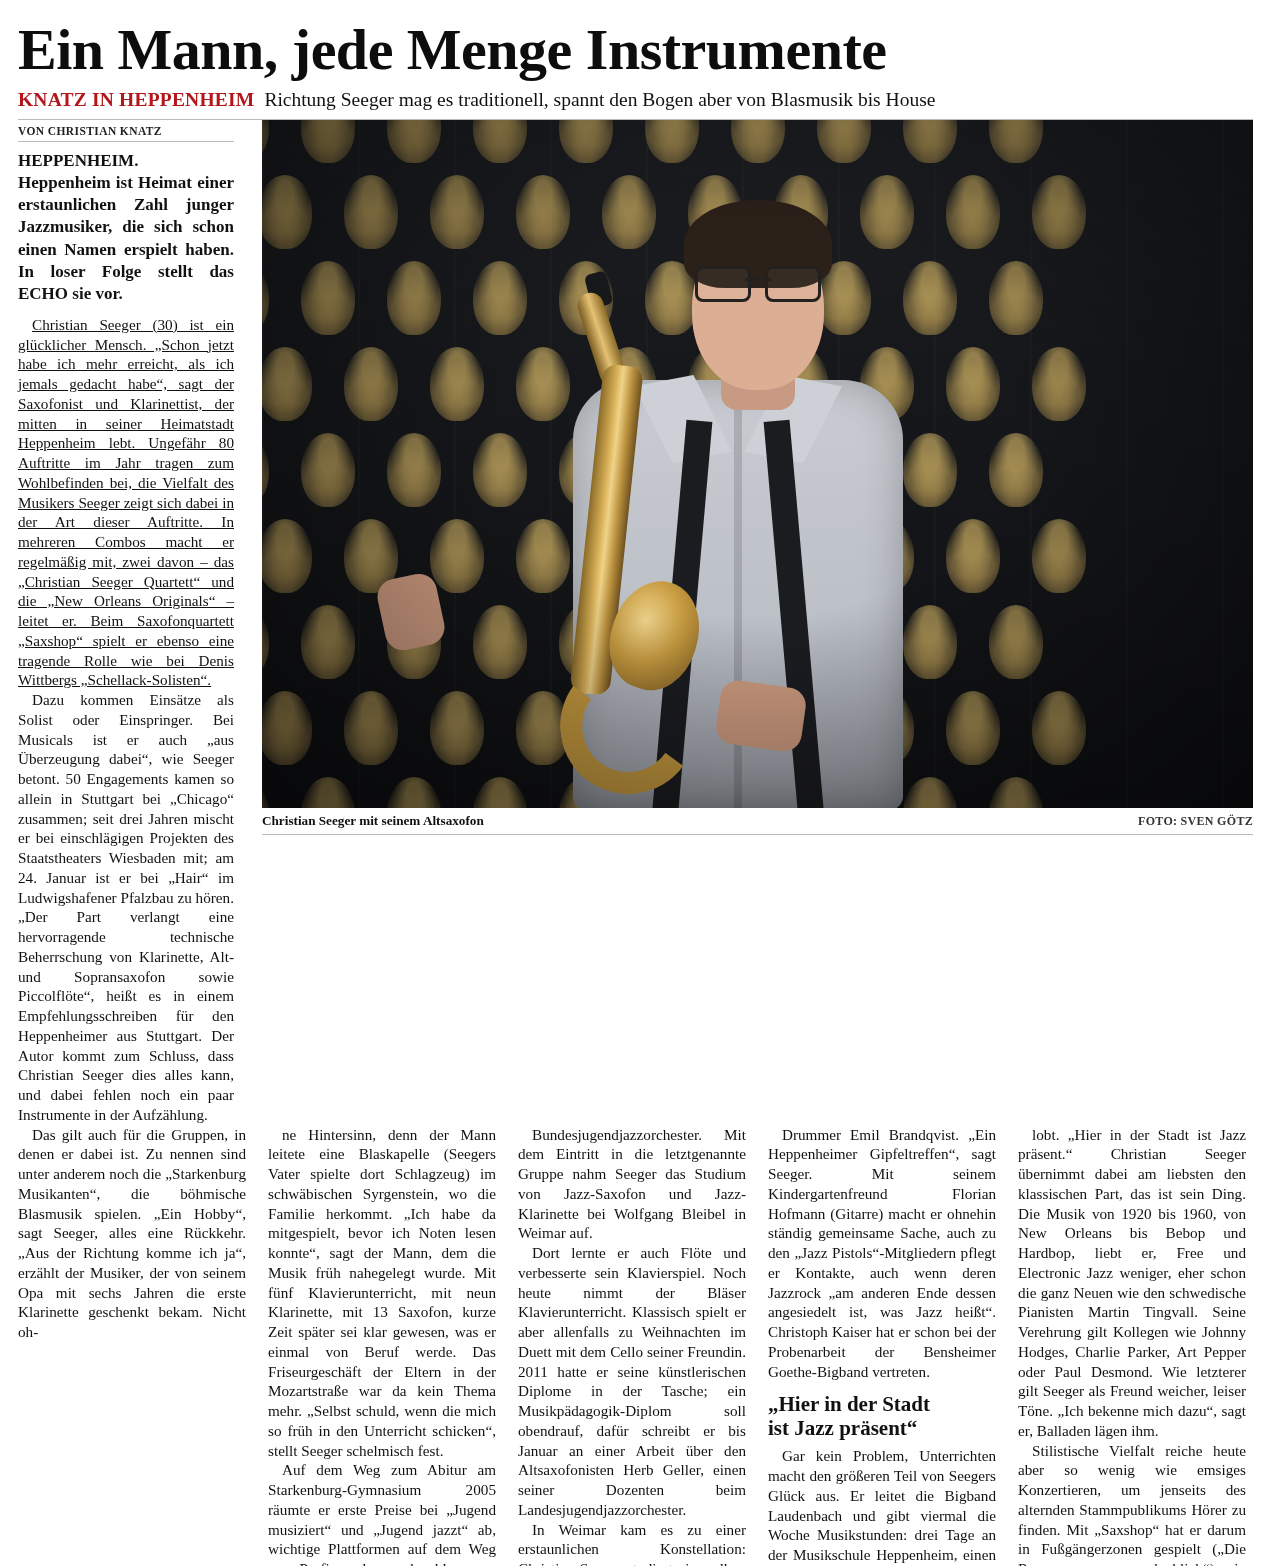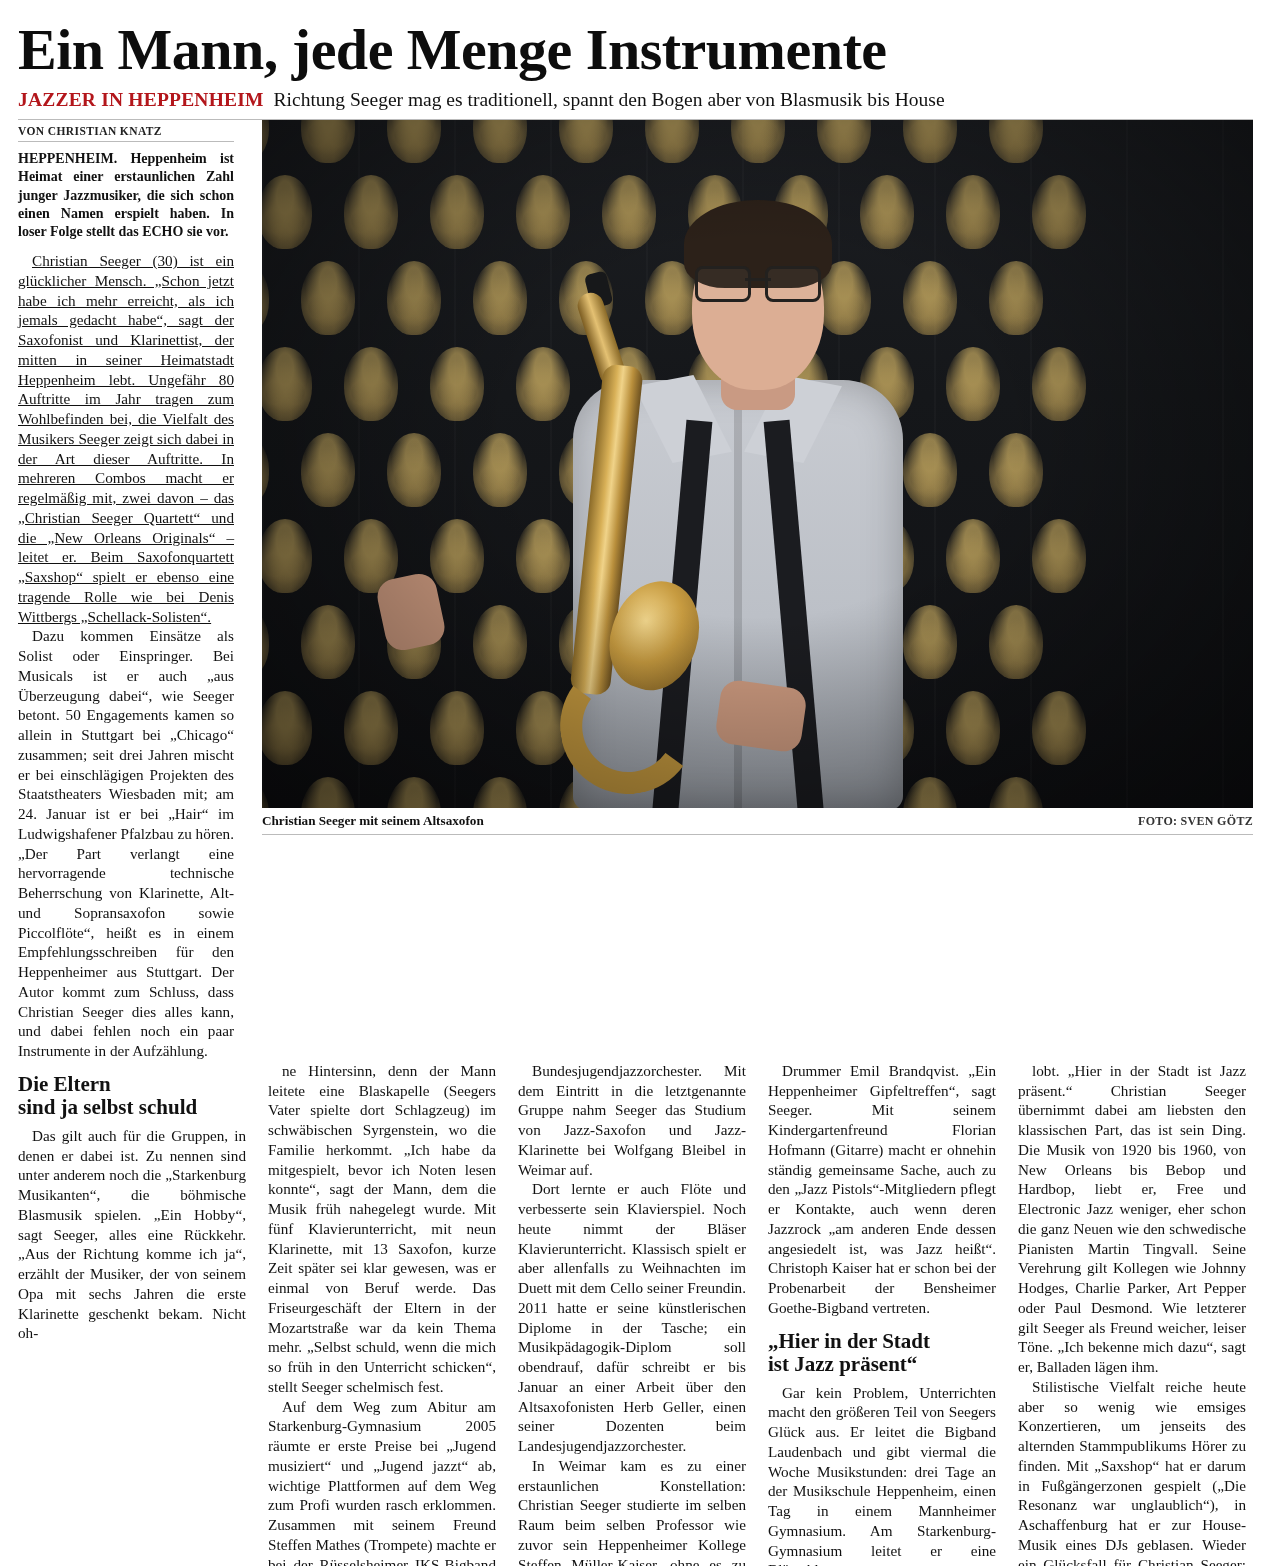--- a/index.html
+++ b/index.html
@@ -68,21 +68,21 @@
     font-size: 11.5px;
     font-weight: 700;
     letter-spacing: 0.4px;
     color: #222;
     border-bottom: 1px solid #bbbbbb;
     padding: 5px 0 4px 0;
     margin-bottom: 8px;
   }
   .lead {
     font-weight: 700;
-    font-size: 14px;
+    font-size: 17px;
     line-height: 1.30;
     text-align: justify;
     margin: 0 0 10px 0;
     hyphens: auto;
   }
   p.body {
     font-size: 15.2px;
     line-height: 1.30;
     text-align: justify;
     margin: 0;
@@ -338,21 +338,21 @@
 </style>
 </head>
 <body>
 
 <div class="page">
   <div class="inner">
 
     <h1 class="headline">Ein Mann, jede Menge Instrumente</h1>
 
     <div class="subhead-row">
-      <span class="kicker">JAZZER IN HEPPENHEIM</span>
+      <span class="kicker">KNATZ IN HEPPENHEIM</span>
       <span class="subhead">Richtung Seeger mag es traditionell, spannt den Bogen aber von Blasmusik bis House</span>
     </div>
 
     <div class="body-wrap">
 
       <div class="col1">
         <div class="byline">VON CHRISTIAN KNATZ</div>
         <p class="lead">HEPPENHEIM. Heppenheim ist Heimat einer erstaunlichen Zahl junger Jazzmusiker, die sich schon einen Namen erspielt haben. In loser Folge stellt das ECHO sie vor.</p>
         <p class="body first">Christian Seeger (30) ist ein glücklicher Mensch. „Schon jetzt habe ich mehr erreicht, als ich jemals gedacht habe“, sagt der Saxofonist und Klarinettist, der mitten in seiner Heimatstadt Heppenheim lebt. Ungefähr 80 Auftritte im Jahr tragen zum Wohlbefinden bei, die Vielfalt des Musikers Seeger zeigt sich dabei in der Art dieser Auftritte. In mehreren Combos macht er regelmäßig mit, zwei davon – das „Christian Seeger Quartett“ und die „New Orleans Originals“ – leitet er. Beim Saxofonquartett „Saxshop“ spielt er ebenso eine tragende Rolle wie bei Denis Wittbergs „Schellack-Solisten“.</p>
         <p class="body">Dazu kommen Einsätze als Solist oder Einspringer. Bei Musicals ist er auch „aus Überzeugung dabei“, wie Seeger betont. 50 Engagements kamen so allein in Stuttgart bei „Chicago“ zusammen; seit drei Jahren mischt er bei einschlägigen Projekten des Staatstheaters Wiesbaden mit; am 24. Januar ist er bei „Hair“ im Ludwigshafener Pfalzbau zu hören. „Der Part verlangt eine hervorragende technische Beherrschung von Klarinette, Alt- und Sopransaxofon sowie Piccolflöte“, heißt es in einem Empfehlungsschreiben für den Heppenheimer aus Stuttgart. Der Autor kommt zum Schluss, dass Christian Seeger dies alles kann, und dabei fehlen noch ein paar Instrumente in der Aufzählung.</p>
@@ -484,21 +484,20 @@
         <div class="caption-row">
           <span class="caption">Christian Seeger mit seinem Altsaxofon</span>
           <span class="credit">FOTO: SVEN GÖTZ</span>
         </div>
       </div>
     </div>
 
     <div class="lower-cols">
 
       <div class="lcol">
-        <div class="subhl">Die Eltern<br>sind ja selbst schuld</div>
         <p class="body">Das gilt auch für die Gruppen, in denen er dabei ist. Zu nennen sind unter anderem noch die „Starkenburg Musikanten“, die böhmische Blasmusik spielen. „Ein Hobby“, sagt Seeger, alles eine Rückkehr. „Aus der Richtung komme ich ja“, erzählt der Musiker, der von seinem Opa mit sechs Jahren die erste Klarinette geschenkt bekam. Nicht oh-</p>
       </div>
 
       <div class="lcol">
         <p class="body">ne Hintersinn, denn der Mann leitete eine Blaskapelle (Seegers Vater spielte dort Schlagzeug) im schwäbischen Syrgenstein, wo die Familie herkommt. „Ich habe da mitgespielt, bevor ich Noten lesen konnte“, sagt der Mann, dem die Musik früh nahegelegt wurde. Mit fünf Klavierunterricht, mit neun Klarinette, mit 13 Saxofon, kurze Zeit später sei klar gewesen, was er einmal von Beruf werde. Das Friseurgeschäft der Eltern in der Mozartstraße war da kein Thema mehr. „Selbst schuld, wenn die mich so früh in den Unterricht schicken“, stellt Seeger schelmisch fest.</p>
         <p class="body">Auf dem Weg zum Abitur am Starkenburg-Gymnasium 2005 räumte er erste Preise bei „Jugend musiziert“ und „Jugend jazzt“ ab, wichtige Plattformen auf dem Weg zum Profi wurden rasch erklommen. Zusammen mit seinem Freund Steffen Mathes (Trompete) machte er bei der Rüsselsheimer IKS-Bigband mit, wurde Mitglied im Elite-Truppen Landesjugendjazzorchester und</p>
       </div>
 
       <div class="lcol">
         <p class="body">Bundesjugendjazzorchester. Mit dem Eintritt in die letztgenannte Gruppe nahm Seeger das Studium von Jazz-Saxofon und Jazz-Klarinette bei Wolfgang Bleibel in Weimar auf.</p>

